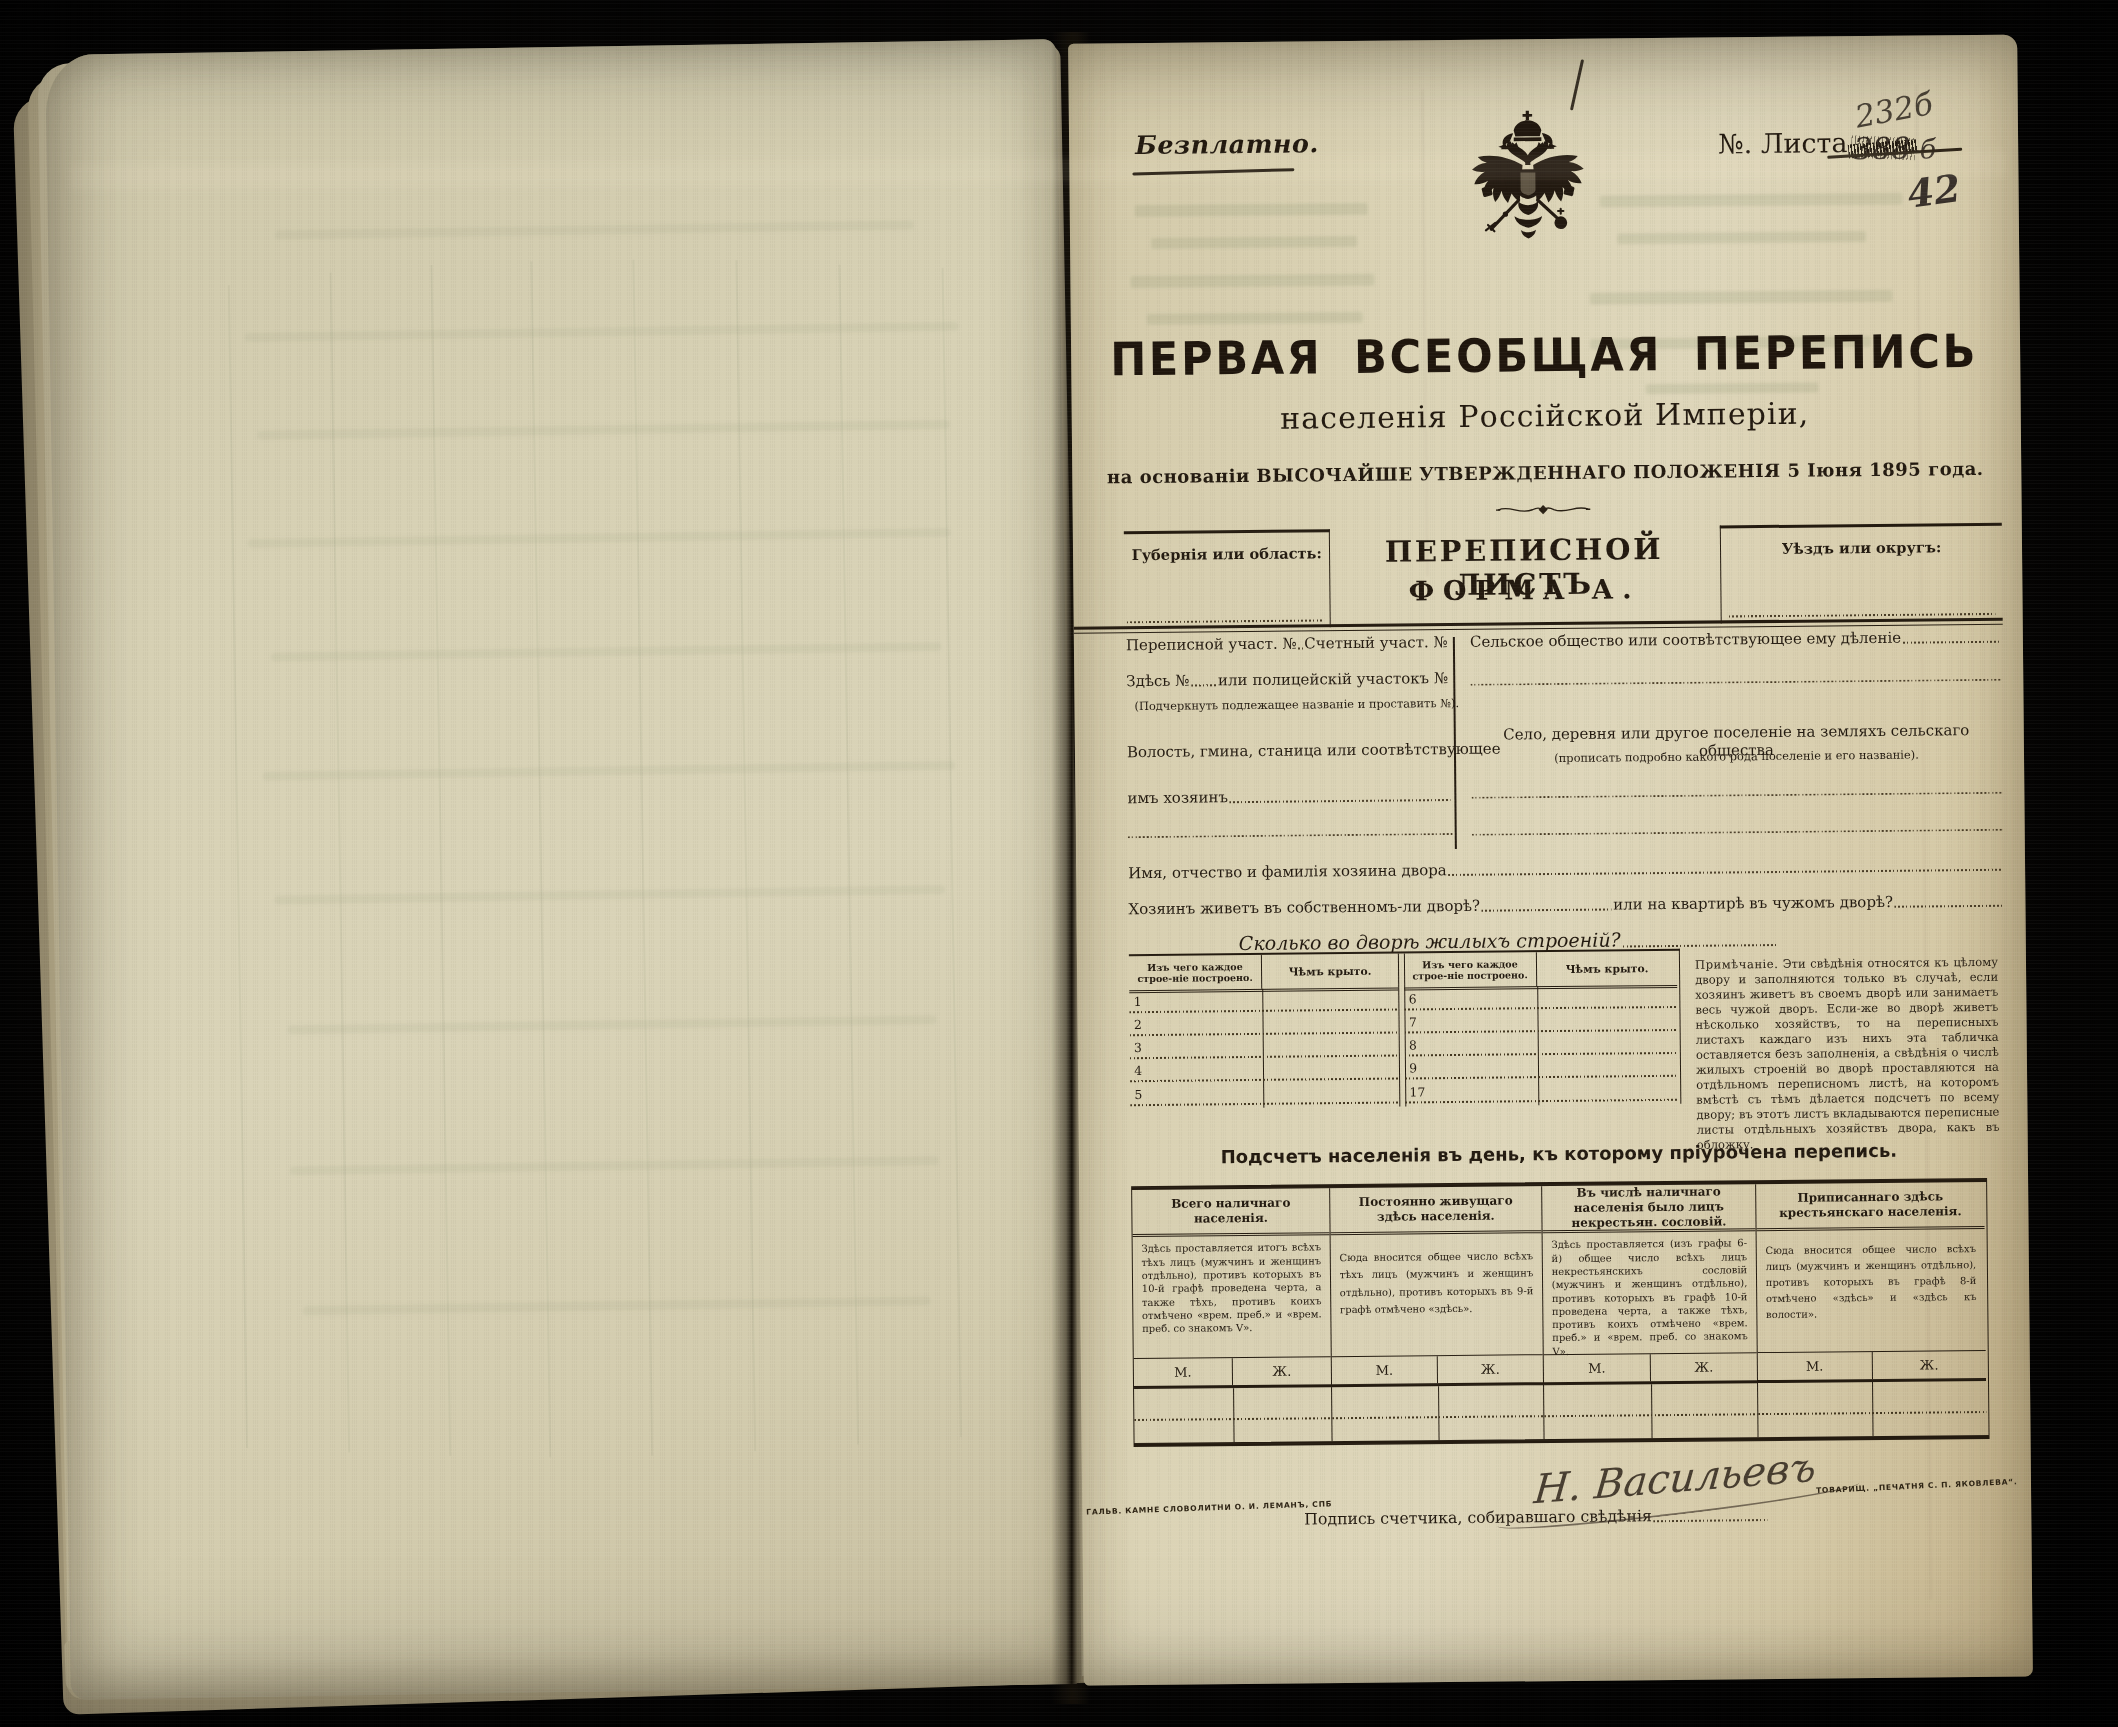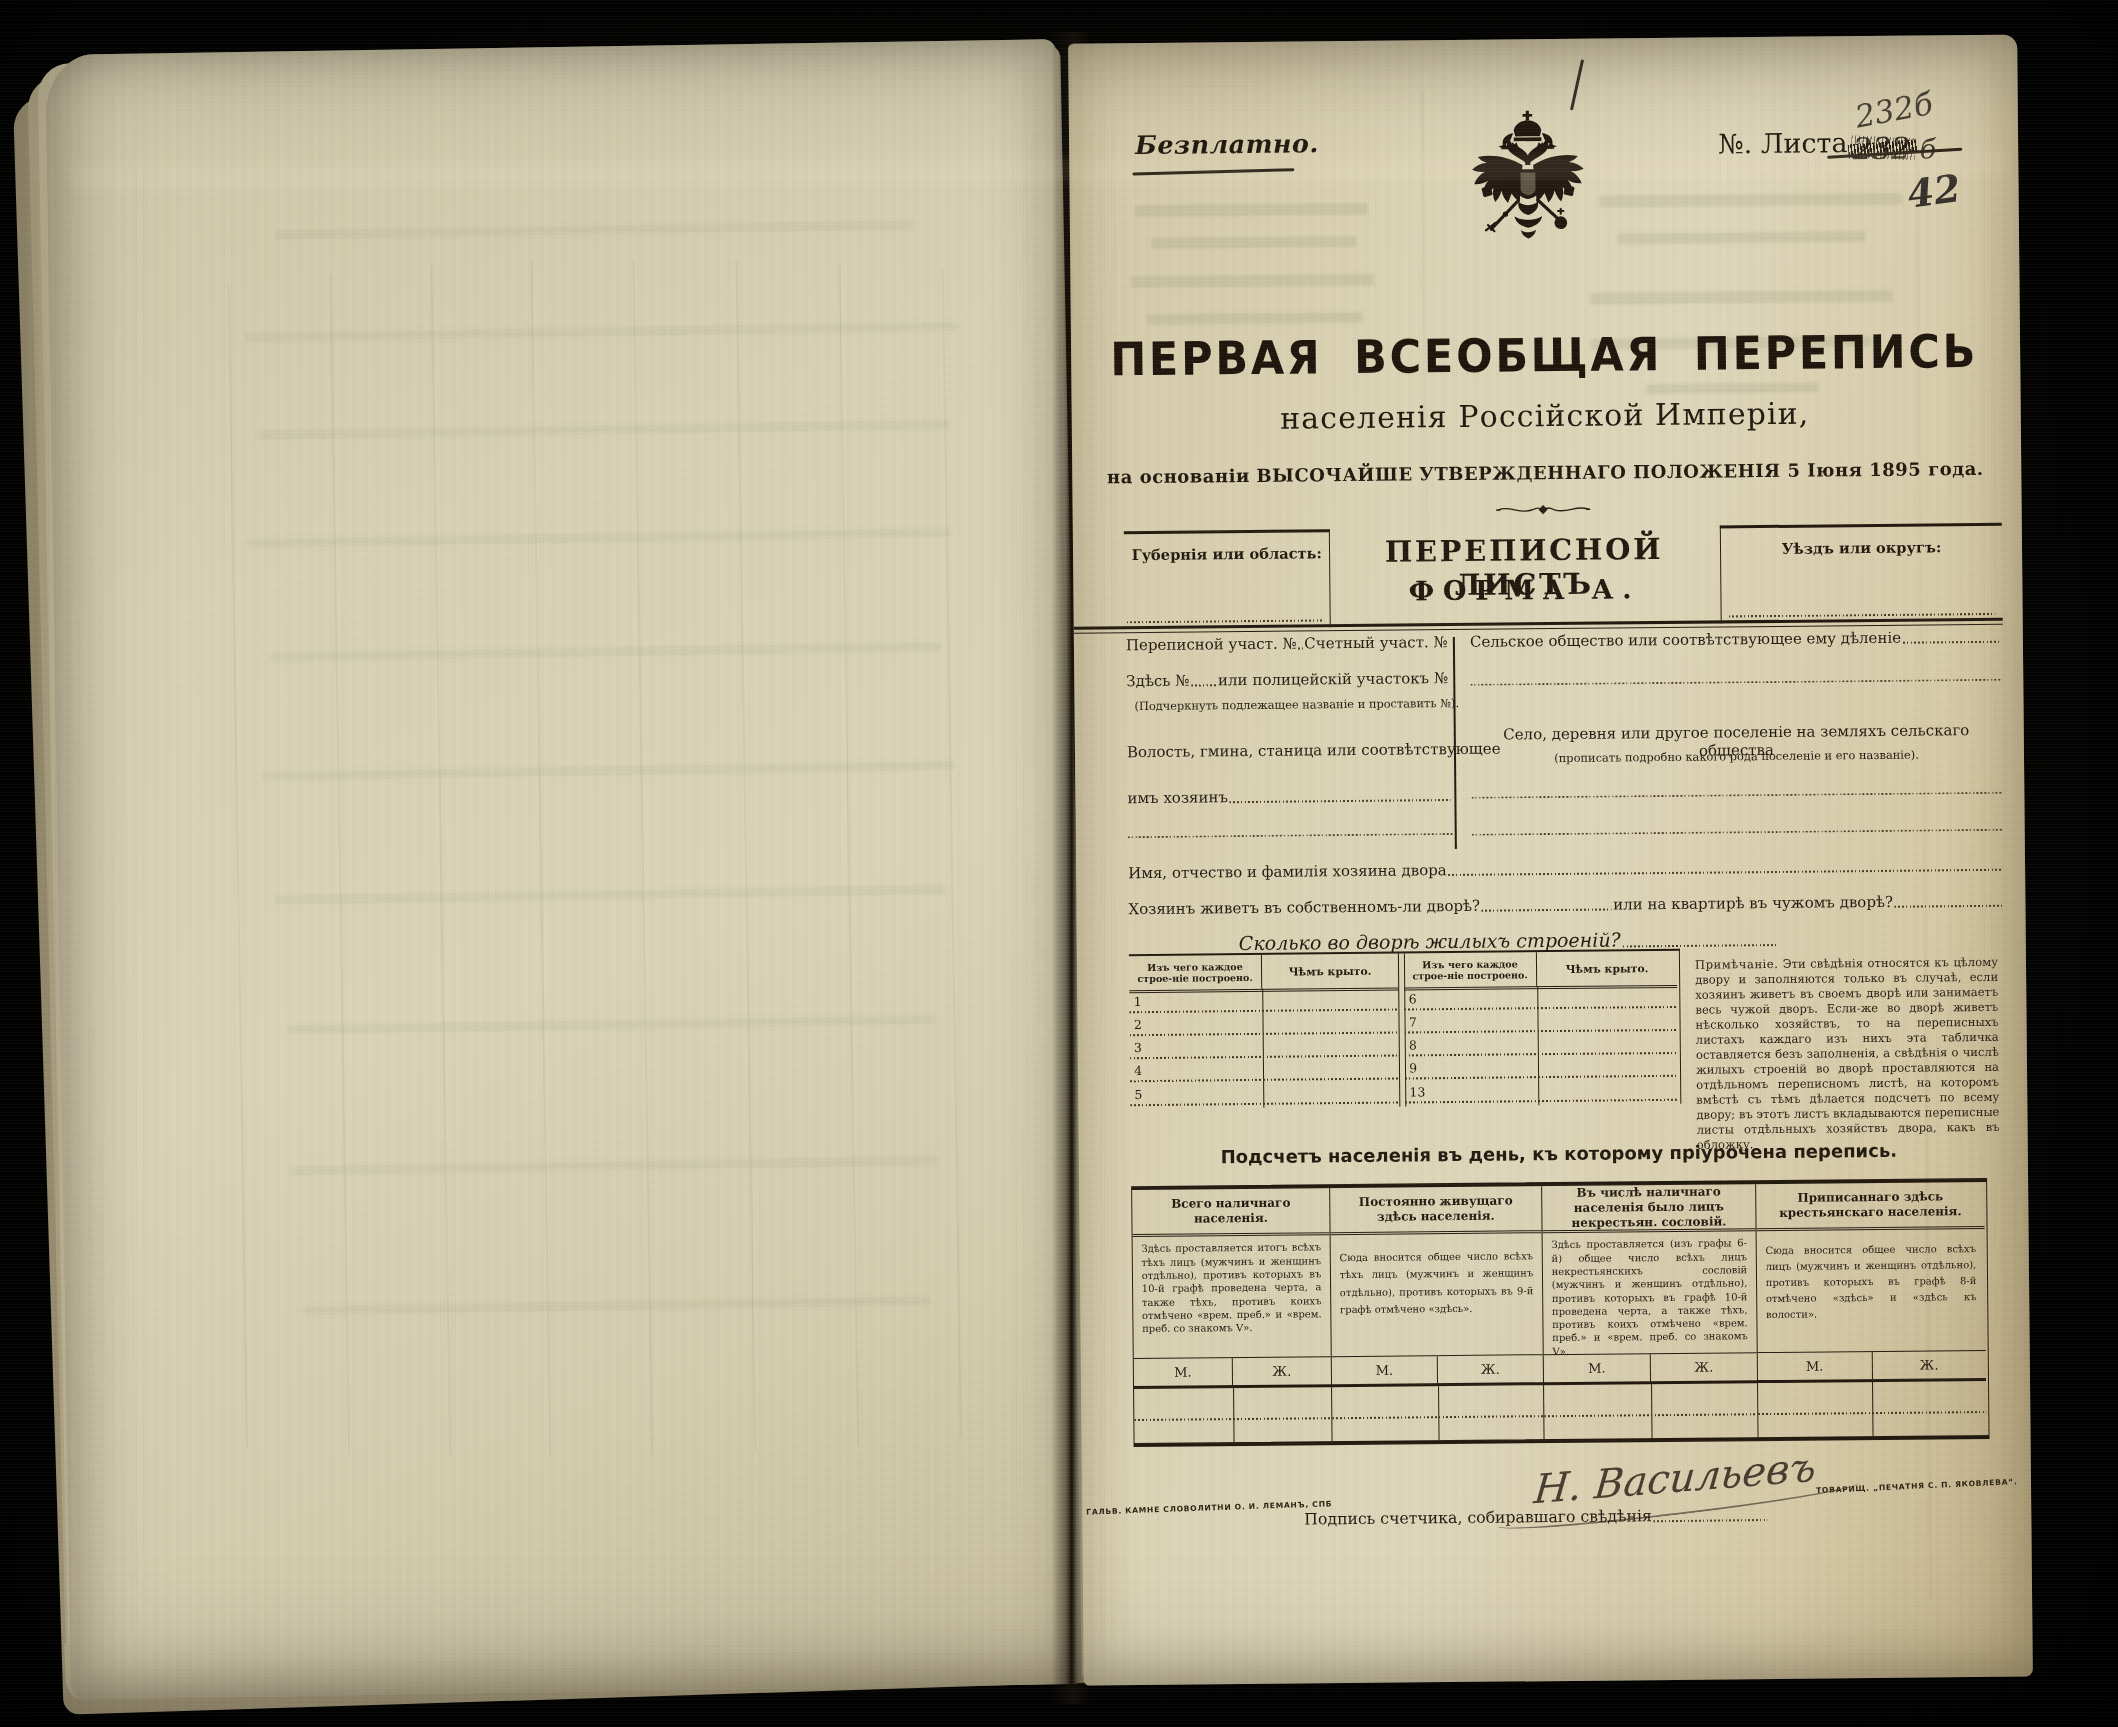--- a/index.html
+++ b/index.html
@@ -191,21 +191,21 @@
           <path d="M128,170 L164,204" stroke="#221910" stroke-width="6" stroke-linecap="round"></path>
           <circle cx="171" cy="213" r="12"></circle>
           <path d="M171,196 v-9 M166,191 h10" stroke="#221910" stroke-width="4" stroke-linecap="round"></path>
         </g>
       </svg>
     </div>
 
     <div class="abs" style="left:649px;top:91px;font-size:27px;">№. Листа</div>
     <div class="abs hand" style="left:786px;top:56px;font-size:31px;transform:rotate(-10deg);color:#4a4236;">232б</div>
     <div class="abs" style="left:784px;top:95px;">
-      <span class="scribble hand" style="font-size:30px;">232</span><span class="hand" style="font-size:27px;">-б</span>
+      <span class="scribble hand" style="font-size:30px;">388</span><span class="hand" style="font-size:27px;">-б</span>
     </div>
     <div class="abs" style="left:758px;top:116px;width:135px;height:2.7px;background:#2c2316;transform:rotate(-3deg);border-radius:1.1px;"></div>
     <div class="abs hand" style="left:838px;top:133px;font-size:38px;font-weight:bold;transform:rotate(-7deg);color:#38302a;">42</div>
 
     <div class="abs" style="left:32px;top:291px;width:882px;text-align:center;font-family:'DejaVu Sans',sans-serif;font-weight:bold;font-size:43px;letter-spacing:2.7px;word-spacing:14px;transform:scaleY(1.07);color:#1f160d;">ПЕРВАЯ ВСЕОБЩАЯ ПЕРЕПИСЬ</div>
     <div class="abs" style="left:32px;top:359px;width:882px;text-align:center;font-size:30px;letter-spacing:1.1px;">населенія Россійской Имперіи,</div>
     <div class="abs" style="left:32px;top:423px;width:882px;text-align:center;font-weight:bold;font-size:18px;letter-spacing:0.5px;">на основаніи ВЫСОЧАЙШЕ УТВЕРЖДЕННАГО ПОЛОЖЕНІЯ 5 Іюня 1895 года.</div>
 
     <div class="abs" style="left:422px;top:463px;">
       <svg width="97" height="15" viewBox="0 0 180 28">
@@ -314,21 +314,21 @@
         <div class="brow" style="top:57px;">
             <span class="bnum">7</span>
           </div>
         <div class="brow" style="top:80px;">
             <span class="bnum">8</span>
           </div>
         <div class="brow" style="top:103px;">
             <span class="bnum">9</span>
           </div>
         <div class="brow" style="top:127px;">
-            <span class="bnum">13</span>
+            <span class="bnum">17</span>
           </div>
       </div>
     </div>
 
     <div id="note">
       <b>Примѣчаніе.</b><span>Эти свѣдѣнія относятся къ цѣлому двору и заполняются только въ случаѣ, если хозяинъ живетъ въ своемъ дворѣ или занимаетъ весь чужой дворъ. Если-же во дворѣ живетъ нѣсколько хозяйствъ, то на переписныхъ листахъ каждаго изъ нихъ эта табличка оставляется безъ заполненія, а свѣдѣнія о числѣ жилыхъ строеній во дворѣ проставляются на отдѣльномъ переписномъ листѣ, на которомъ вмѣстѣ съ тѣмъ дѣлается подсчетъ по всему двору; въ этотъ листъ вкладываются переписные листы отдѣльныхъ хозяйствъ двора, какъ въ обложку.</span>
     </div>
 
     <div class="abs" style="left:52px;top:1104px;width:856px;text-align:center;font-family:'DejaVu Sans',sans-serif;font-weight:bold;font-size:18px;">Подсчетъ населенія въ день, къ которому пріурочена перепись.</div>
 

